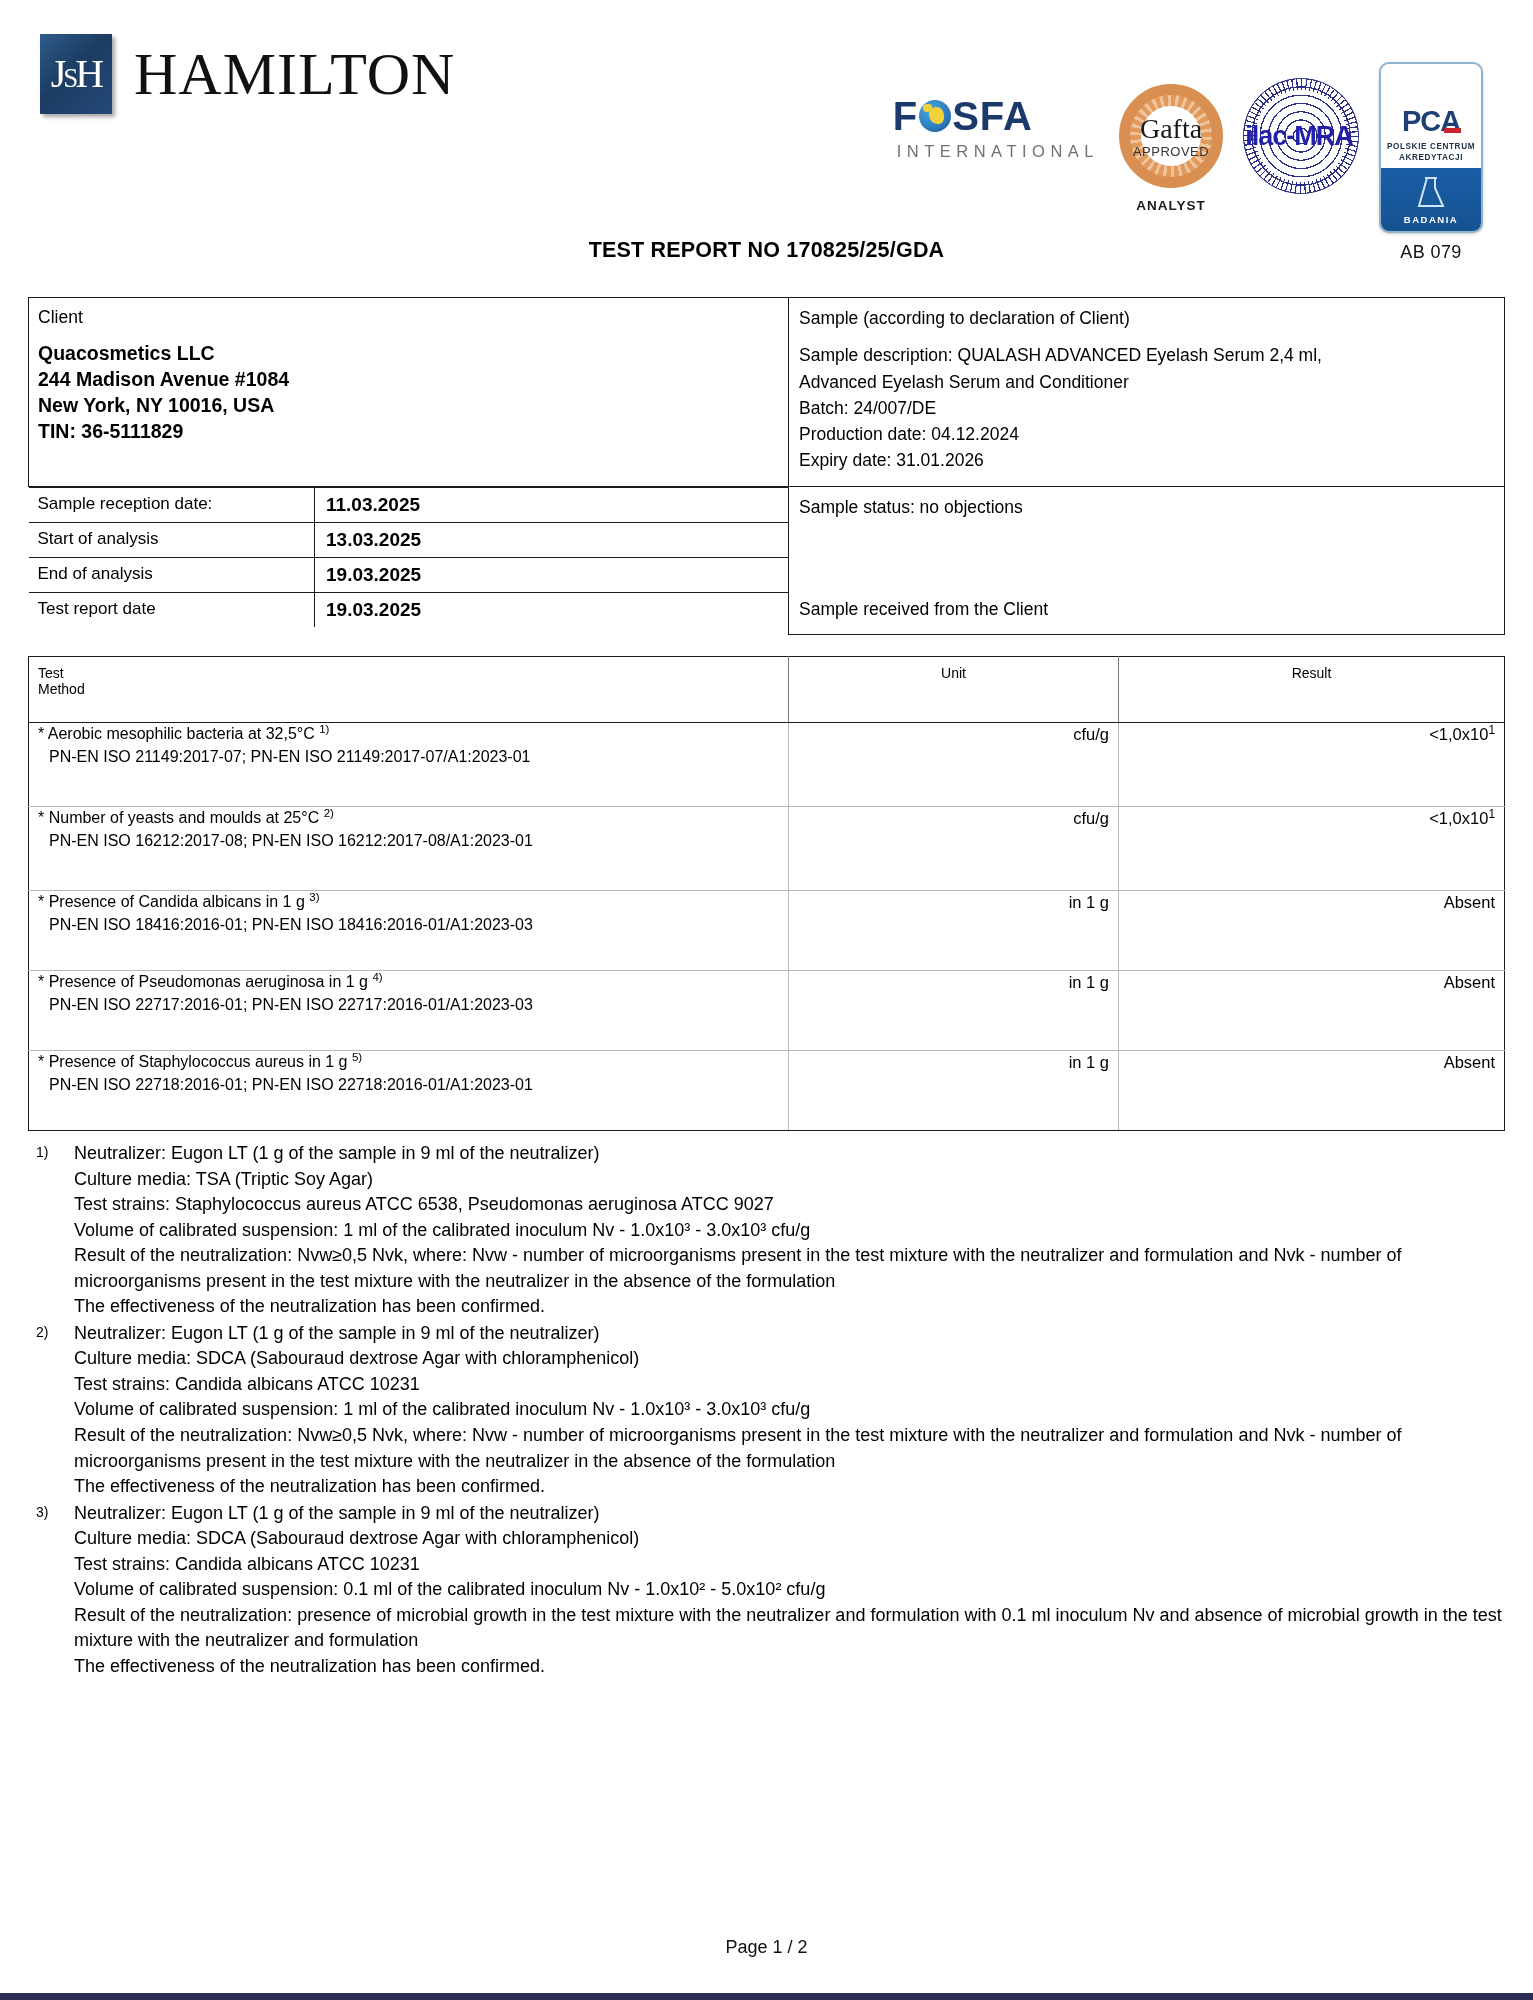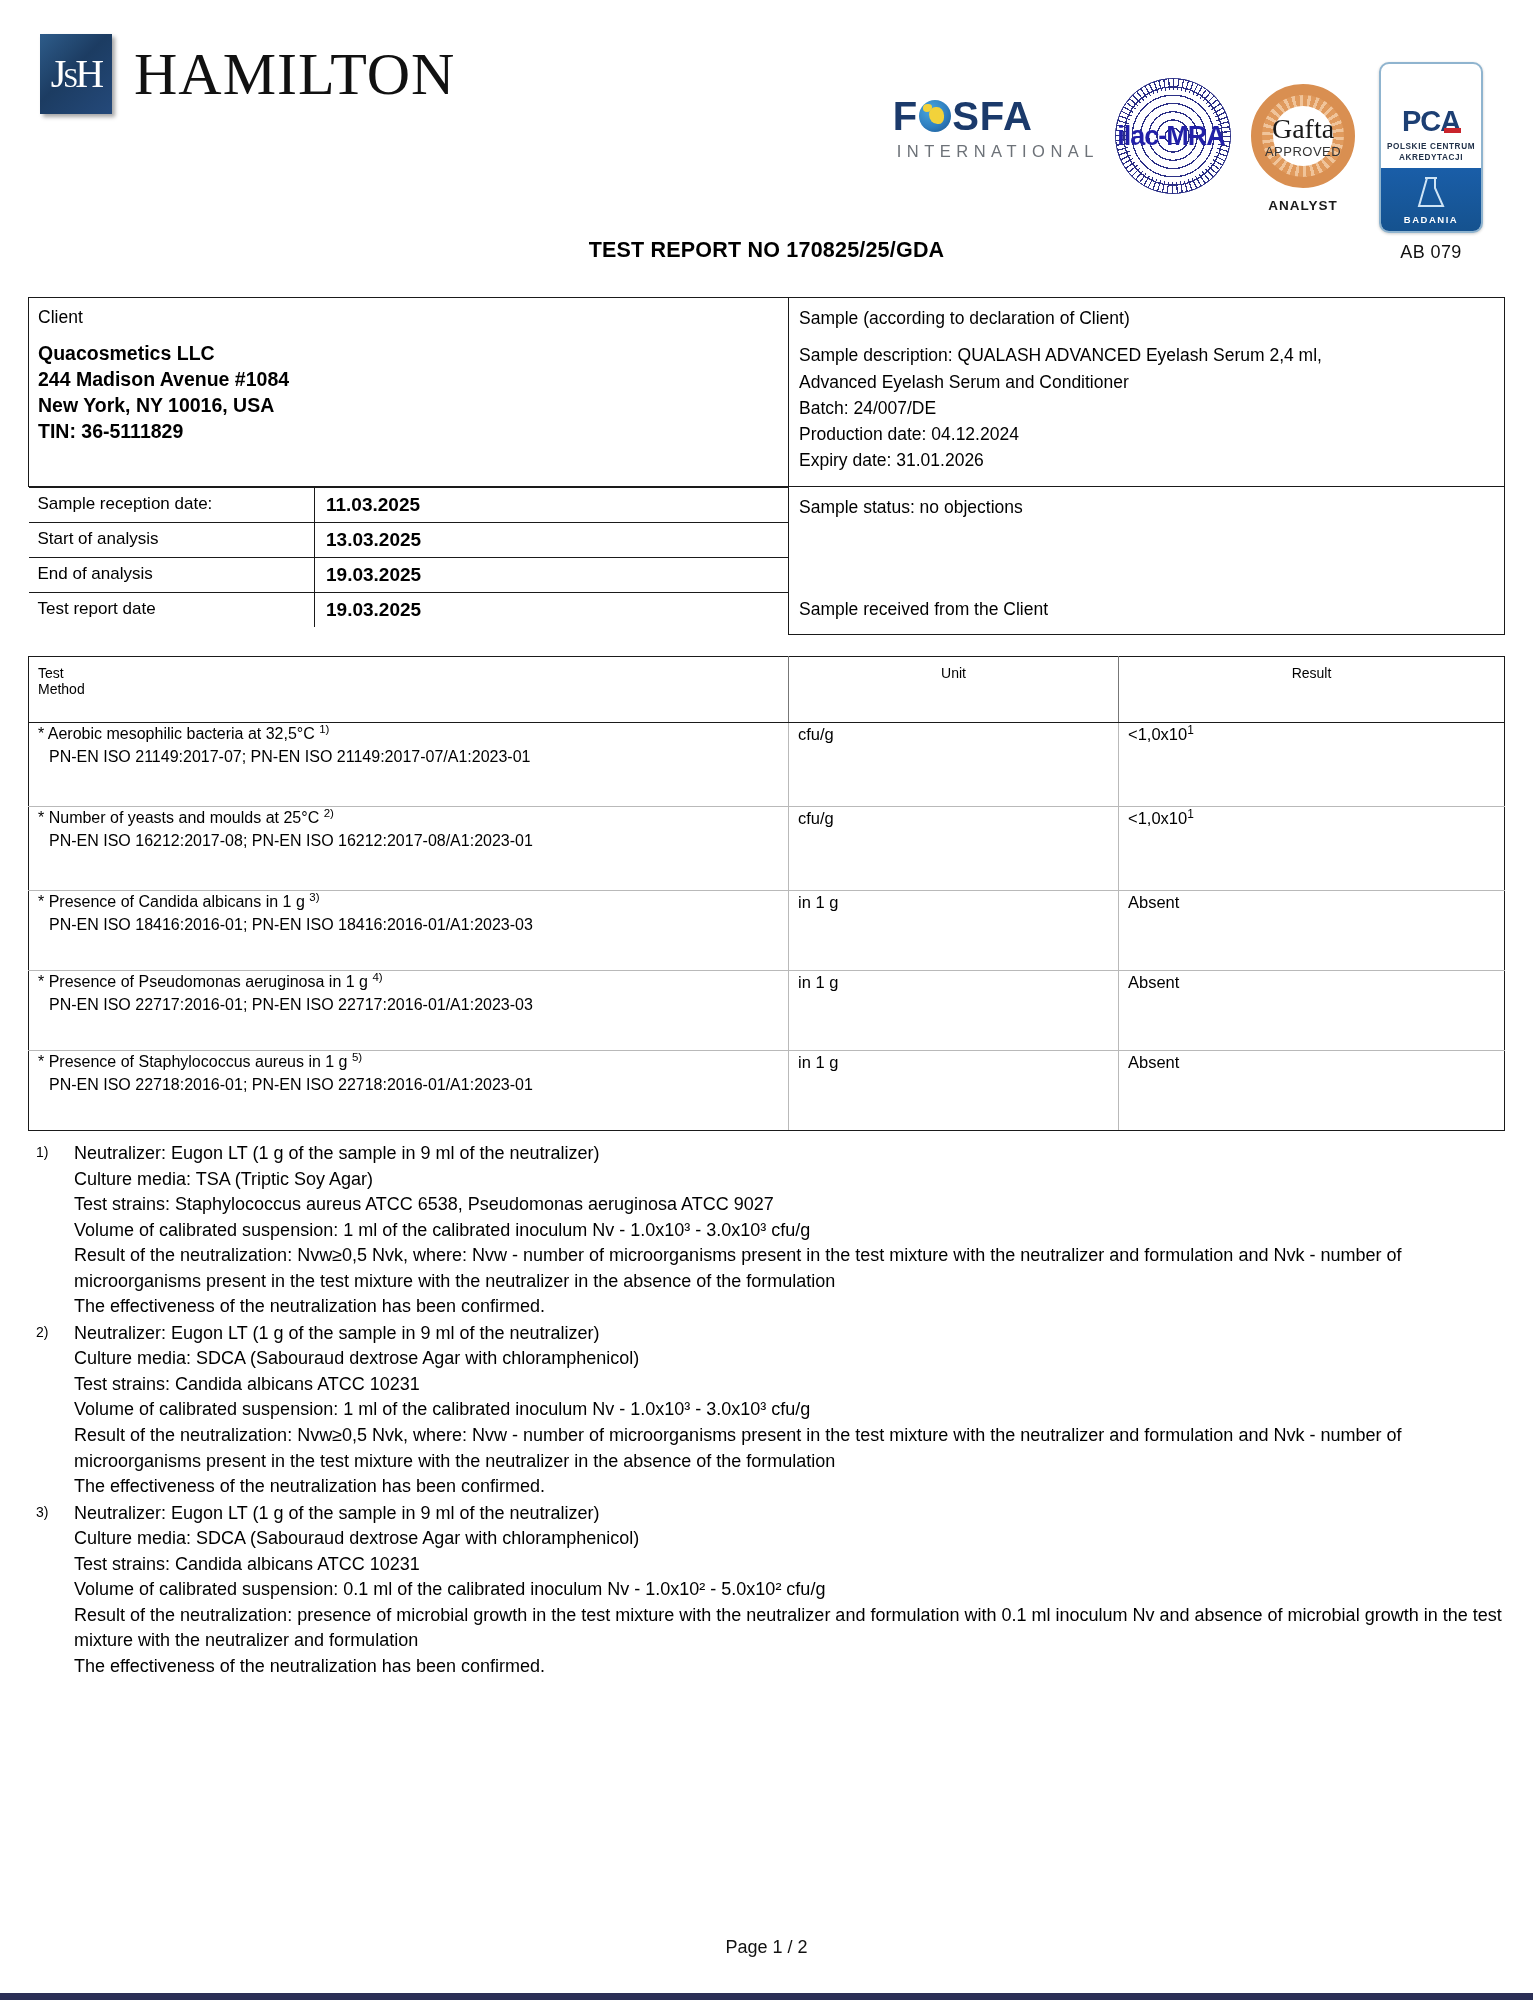--- a/index.html
+++ b/index.html
@@ -298,21 +298,21 @@
     vertical-align: top;
     height: 66px;
   }
   .res-head .ctr { text-align: center; }
   .res-row td {
     font-size: 16px;
     vertical-align: top;
     padding: 0 9px 12px 9px;
     line-height: 1.42;
   }
-  .res-row .ctr { text-align: left; font-size: 16.5px; }
+  .res-row .ctr { text-align: right; font-size: 16.5px; }
   .res-row .test-name { white-space: nowrap; }
   .res-row .meth { padding-left: 11px; }
   sup { font-size: .72em; vertical-align: super; line-height: 0; }
 
   
   .notes { margin-top: 10px; }
   .note {
     display: flex;
     align-items: flex-start;
     font-size: 18px;
@@ -361,36 +361,36 @@
 
     <div class="certs">
 
       <div class="cert fosfa">
         <div class="fosfa-main">
           <span>F</span>
             <span class="globe"></span>
             <span>SFA</span>
         </div>
         <div class="fosfa-sub">INTERNATIONAL</div>
-      </div>
-
-      <div class="cert ilac">
-        <div class="ilac-circle">
-          <div class="ilac-label">ilac-MRA</div>
-        </div>
       </div>
 
       <div class="cert gafta">
         <div class="gafta-ring">
           <div class="gafta-txt">
             <span class="g1">Gafta</span>
             <span class="g2">APPROVED</span>
           </div>
         </div>
         <div class="gafta-analyst">ANALYST</div>
+      </div>
+
+      <div class="cert ilac">
+        <div class="ilac-circle">
+          <div class="ilac-label">ilac-MRA</div>
+        </div>
       </div>
 
       <div class="cert pca">
         <div class="pca-card">
           <div class="pca-top">
             <div class="pca-logo">
               <span>PCA</span>
               <span class="redbar"></span>
             </div>
             <div class="pca-sub1">POLSKIE CENTRUM</div>

